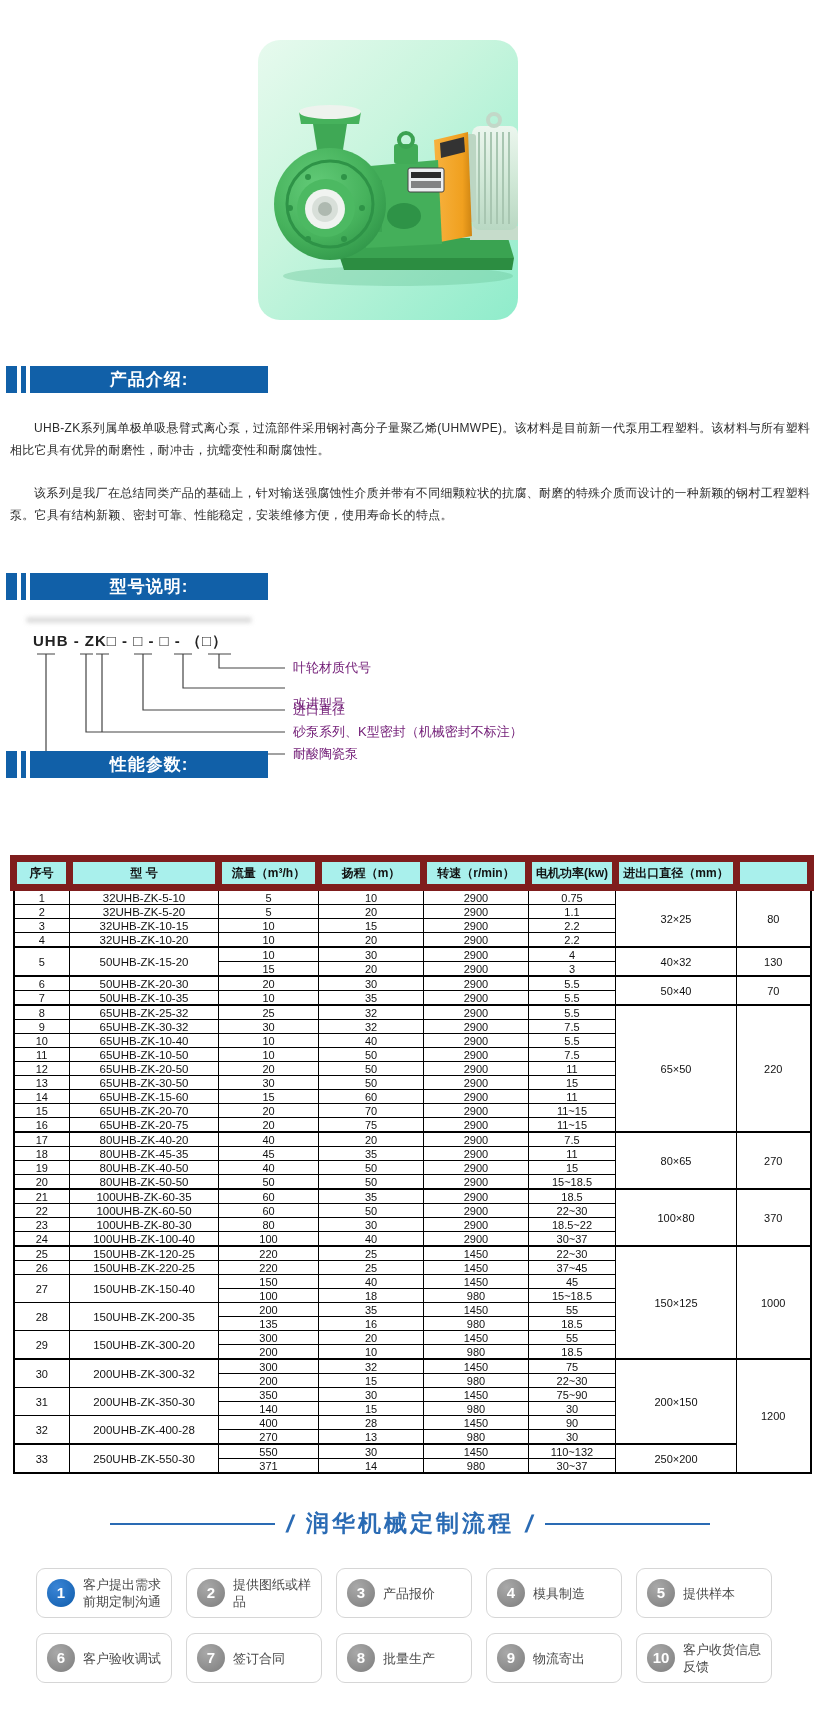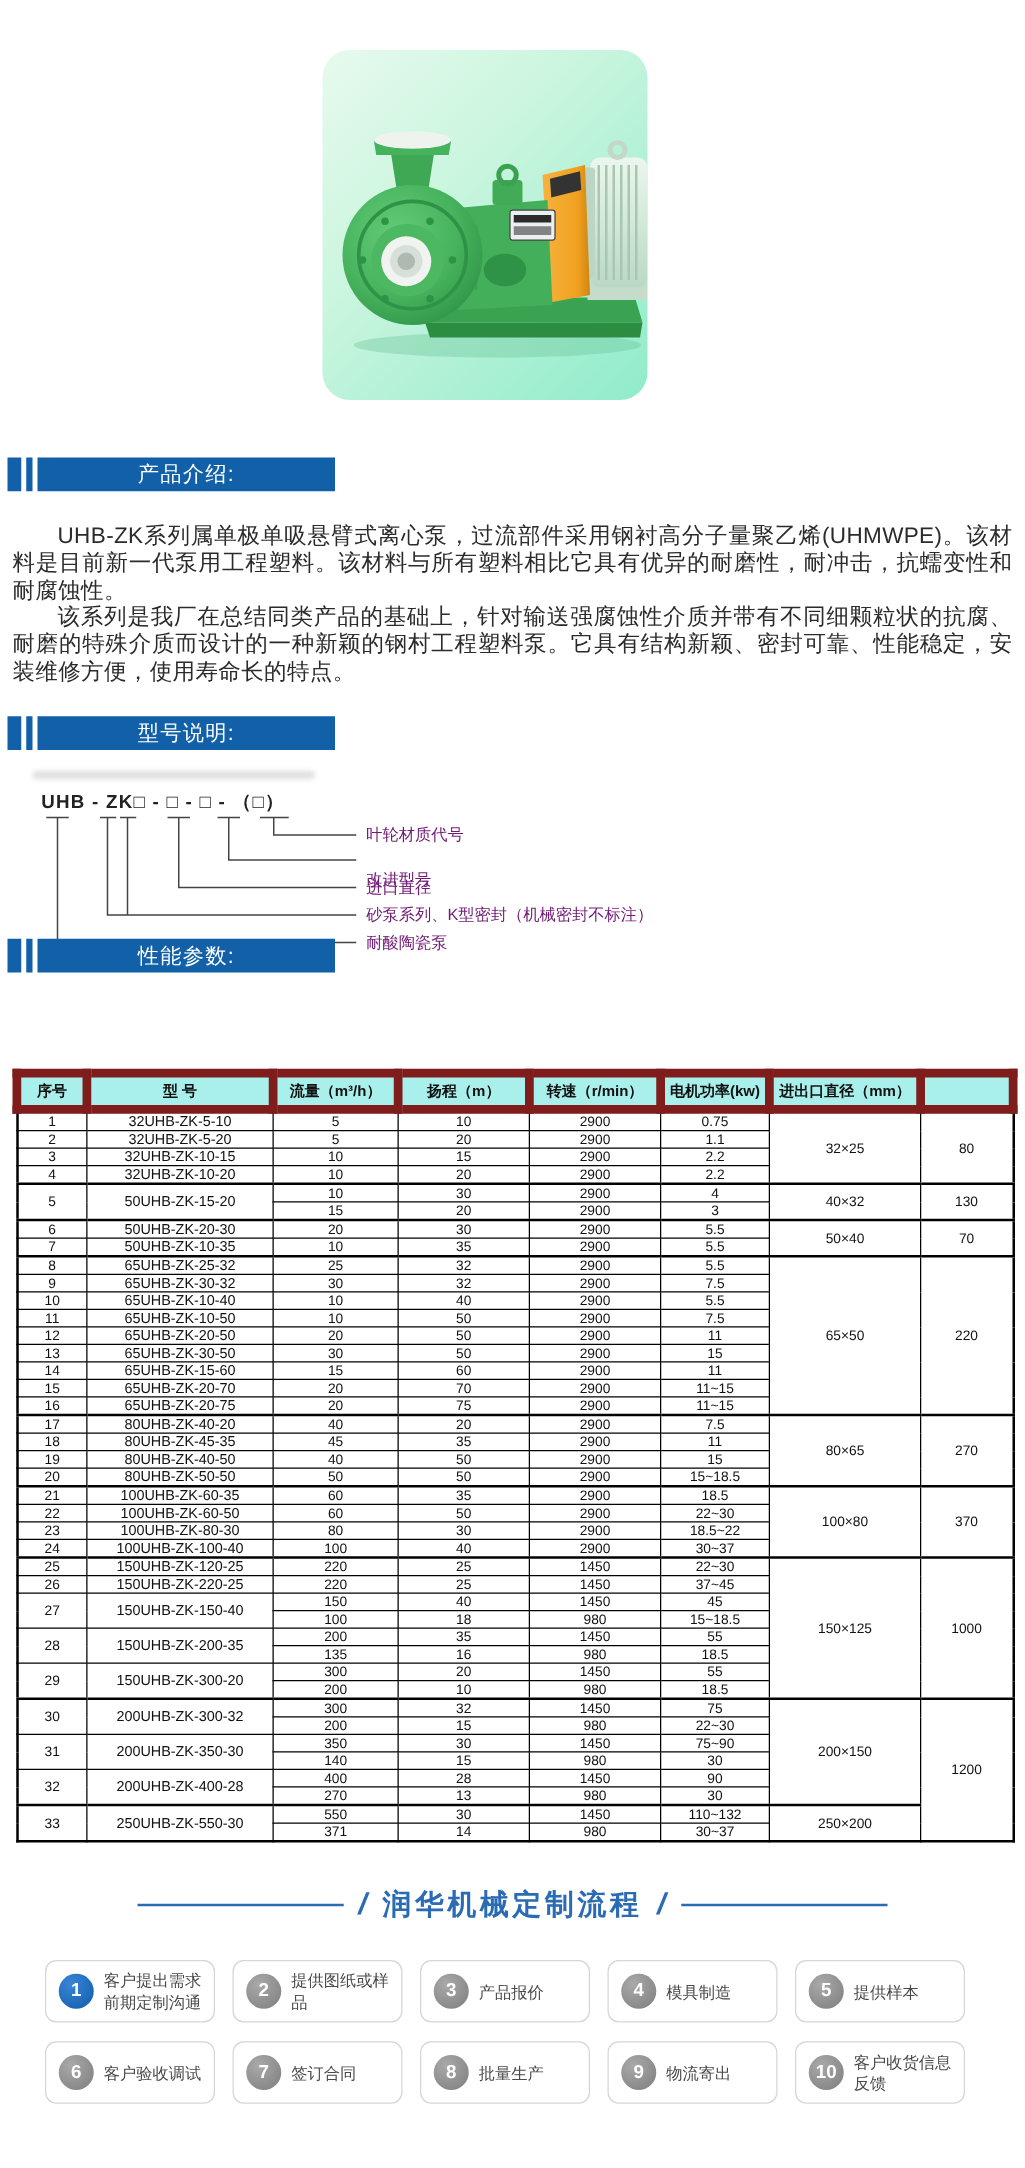--- a/index.html
+++ b/index.html
@@ -8,23 +8,23 @@
 
   
   .photo-card{position:absolute;left:258px;top:40px;width:260px;height:280px;border-radius:22px;
     background:linear-gradient(135deg,#e7faee 0%,#c9f5de 40%,#8feccb 100%);overflow:hidden;}
 
   
   .sec-bar{position:absolute;left:6px;width:262px;height:27px;}
   .sec-bar .s1{position:absolute;left:0;top:0;bottom:0;width:11px;background:var(--accent,#1160a8);}
   .sec-bar .s2{position:absolute;left:15px;top:0;bottom:0;width:5px;background:var(--accent,#1160a8);}
   .sec-bar .main{position:absolute;left:24px;right:0;top:0;bottom:0;background:var(--accent,#1160a8);
-    color:#fff;font-size:17px;font-weight:normal;line-height:27px;text-align:center;letter-spacing:1px;}
-
-  .para{position:absolute;left:10px;width:800px;margin:0;font-size:18px;line-height:22px;color:#2b2b2b;
+    color:#fff;font-size:17px;font-weight:bold;line-height:27px;text-align:center;letter-spacing:1px;}
+
+  .para{position:absolute;left:10px;width:800px;margin:0;font-size:12px;line-height:22px;color:#2b2b2b;
     text-indent:2em;text-align:justify;letter-spacing:0.3px;}
 
   .shadow-line{position:absolute;left:26px;top:617px;width:226px;height:6px;background:#cfcfcf;
     border-radius:3px;filter:blur(2px);opacity:.7;}
 
   
   .diagram{position:absolute;left:0;top:630px;width:660px;height:145px;}
   .diagram .code{position:absolute;left:33px;top:2px;font-size:15px;font-weight:bold;color:#222;letter-spacing:1px;}
   .diagram svg{position:absolute;left:0;top:0;}
   .dlabel{position:absolute;left:293px;height:18px;line-height:18px;font-size:13px;color:#701a75;white-space:nowrap;}

